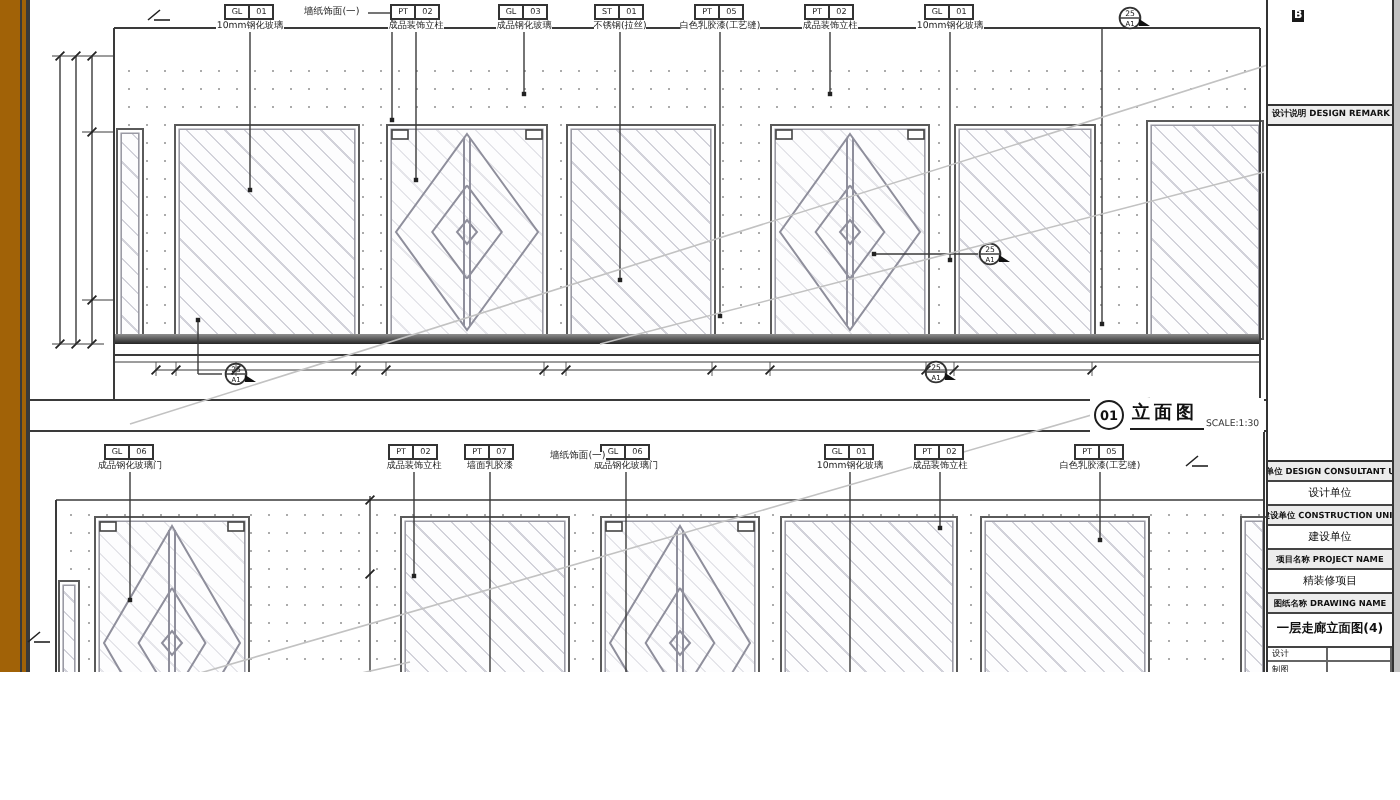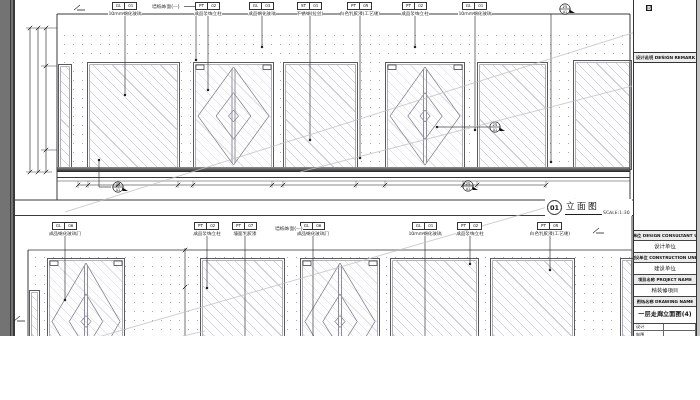--- a/index.html
+++ b/index.html
@@ -1,33 +1,33 @@
 <!DOCTYPE html>
 <html><head>
 <meta charset="utf-8">
 <style>
   html,body{margin:0;padding:0;font-family:"DejaVu Sans",sans-serif;}
-  #stage{position:relative;width:700px;height:336px;background:#737373;overflow:hidden;}
+  #stage{position:relative;width:700px;height:336px;background:#a16207;overflow:hidden;}
   #sheet{position:absolute;left:14px;top:0;width:619px;height:400px;background:#ffffff;}
   .vline{position:absolute;top:0;height:400px;background:#3a3a3a;}
   .rightgray{position:absolute;left:697px;top:0;width:3px;height:400px;background:#c2c2c2;}
   .dots{position:absolute;background-image:radial-gradient(circle,#ababab 0.55px,rgba(0,0,0,0) 0.7px);background-size:9px 9px;background-position:3px 3px;}
   .panel{position:absolute;background:#fdfdfe;border:1.6px solid #5a5a5a;box-shadow:inset 0 0 0 1.2px #fff, inset 0 0 0 2px #9a9aa4;}
   .glassfill{position:absolute;inset:2px;background:repeating-linear-gradient(45deg,rgba(0,0,0,0) 0px,rgba(0,0,0,0) 6px,#d2d2da 6px,#d2d2da 6.8px);}
   .doorsvg{position:absolute;inset:0;width:100%;height:100%;}
   .baseboard{position:absolute;background:linear-gradient(#909090,#242424);}
   .tag{position:absolute;display:flex;flex-direction:column;align-items:center;z-index:8;}
   .tagboxes{display:flex;}
   .tagbox{width:11px;height:6px;border:0.8px solid #333;background:#fff;font-size:4px;line-height:6px;text-align:center;color:#222;margin-left:-0.8px;}
   .taglabel{font-size:4.6px;color:#222;background:#fff;white-space:nowrap;line-height:5px;margin-top:0.5px;}
   .textcallout{position:absolute;font-size:4.8px;color:#222;background:#fff;white-space:nowrap;z-index:8;line-height:5px;}
   #overlay{position:absolute;left:0;top:0;z-index:7;pointer-events:none;}
   .dwgtitle{position:absolute;left:545px;top:199px;display:flex;align-items:flex-end;z-index:9;background:#fff;padding:1px 2px;}
   .numcircle{width:13px;height:13px;border:1.2px solid #1d1d1d;border-radius:50%;font-size:6.5px;font-weight:bold;color:#111;display:flex;align-items:center;justify-content:center;margin-right:3px;}
-  .dwgname{font-size:9px;font-weight:normal;color:#111;letter-spacing:2px;border-bottom:1.6px solid #1d1d1d;padding:0 3px 1px 1px;}
+  .dwgname{font-size:9px;font-weight:bold;color:#111;letter-spacing:2px;border-bottom:1.6px solid #1d1d1d;padding:0 3px 1px 1px;}
   .dwgscale{font-size:4.6px;color:#333;margin-left:1px;}
   
   #titleblock{position:absolute;left:633px;top:0;width:62px;height:400px;background:#fff;border-left:1.6px solid #333;border-right:1.6px solid #333;z-index:9;display:flex;flex-direction:column;}
   .tb-topcell{height:55px;border-bottom:1.2px solid #333;position:relative;}
   .tb-mark{position:absolute;left:12px;top:5px;font-size:5.5px;font-weight:bold;color:#000;background:#1a1a1a;color:#fff;padding:0 1px;line-height:6px;}
   .tb-remark{height:10px;border-bottom:1.2px solid #333;background:#ededed;font-size:4.3px;font-weight:bold;display:flex;align-items:center;padding-left:2px;color:#111;white-space:nowrap;overflow:hidden;}
   .tb-spacer{height:178px;border-bottom:1.2px solid #333;}
   .tb-label{height:9px;background:#ececec;border-bottom:0.7px solid #444;font-size:4.2px;font-weight:bold;color:#111;display:flex;align-items:center;justify-content:center;white-space:nowrap;overflow:hidden;}
   .tb-value{height:11px;border-bottom:0.9px solid #444;font-size:5.4px;color:#111;display:flex;align-items:center;justify-content:center;white-space:nowrap;overflow:hidden;}
   .tb-dwgname{height:17px;border-bottom:0.9px solid #444;font-size:6.2px;font-weight:bold;color:#111;display:flex;align-items:center;justify-content:center;white-space:nowrap;overflow:hidden;}

